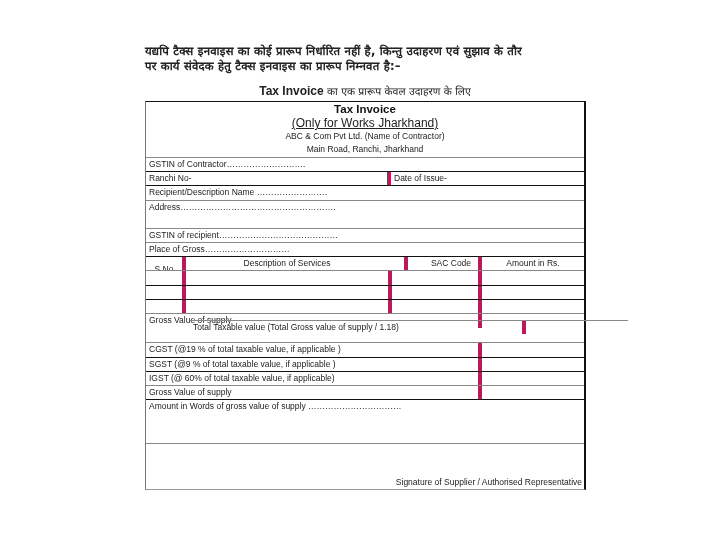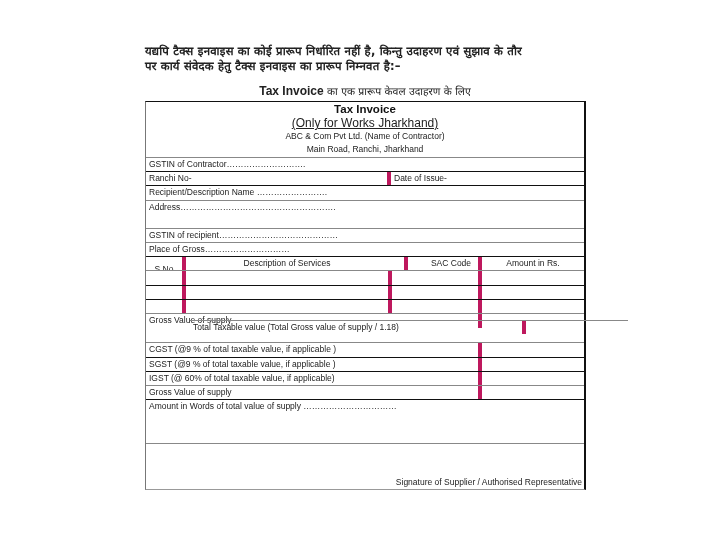--- a/index.html
+++ b/index.html
@@ -103,34 +103,34 @@
 
   <div class="row grey" style="top:211px;height:15px;">
     <div class="cell" style="left:0;width:332px;">Gross Value of supply</div>
     <div class="cell vl" style="left:332px;right:0;"></div>
   </div>
   <div class="row grey" style="top:218px;height:14px;margin-left:44px;">
     <div class="cell" style="left:0;width:332px;">Total Taxable  value (Total Gross value of supply / 1.18)</div>
     <div class="cell vl" style="left:332px;right:0;"></div>
   </div>
   <div class="row grey" style="top:240px;height:15px;">
-    <div class="cell" style="left:0;width:332px;">CGST (@9 % of total taxable value, if applicable )</div>
+    <div class="cell" style="left:0;width:332px;">CGST (@19 % of total taxable value, if applicable )</div>
     <div class="cell vl" style="left:332px;right:0;"></div>
   </div>
   <div class="row thick" style="top:255px;height:14px;">
     <div class="cell" style="left:0;width:332px;">SGST (@9 % of total taxable value, if applicable )</div>
     <div class="cell vl" style="left:332px;right:0;"></div>
   </div>
   <div class="row thick" style="top:269px;height:14px;">
     <div class="cell" style="left:0;width:332px;">IGST (@ 60% of total taxable value, if applicable)</div>
     <div class="cell vl" style="left:332px;right:0;"></div>
   </div>
   <div class="row grey" style="top:283px;height:14px;">
     <div class="cell" style="left:0;width:332px;">Gross Value of supply</div>
     <div class="cell vl" style="left:332px;right:0;"></div>
   </div>
   <div class="row thick" style="top:297px;height:44px;">
-    <div class="cell" style="left:0;right:0;">Amount in Words of total value of supply ……………………………</div>
+    <div class="cell" style="left:0;right:0;">Amount in Words of gross value of supply ……………………………</div>
   </div>
   <div class="row grey" style="top:341px;height:47px;border-top-width:1px;">
     <div class="cell" style="left:0;right:0;top:auto;bottom:0;height:14px;text-align:right;padding-right:2px;">Signature of Supplier / Authorised Representative</div>
   </div>
 </div>
 
 </body></html>

